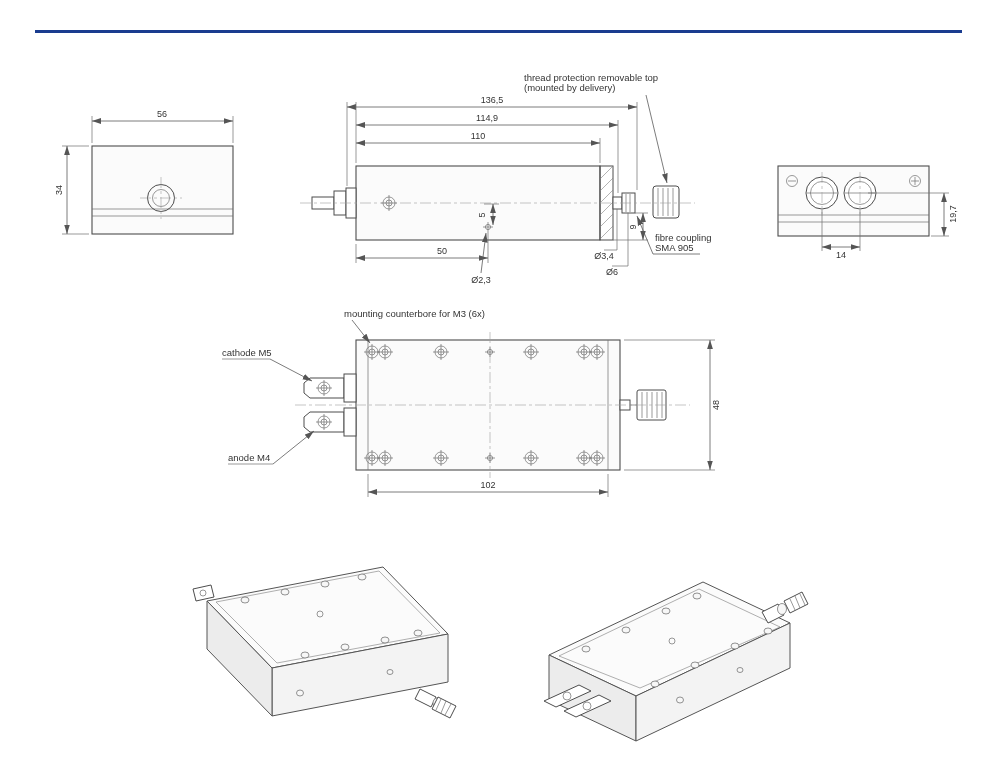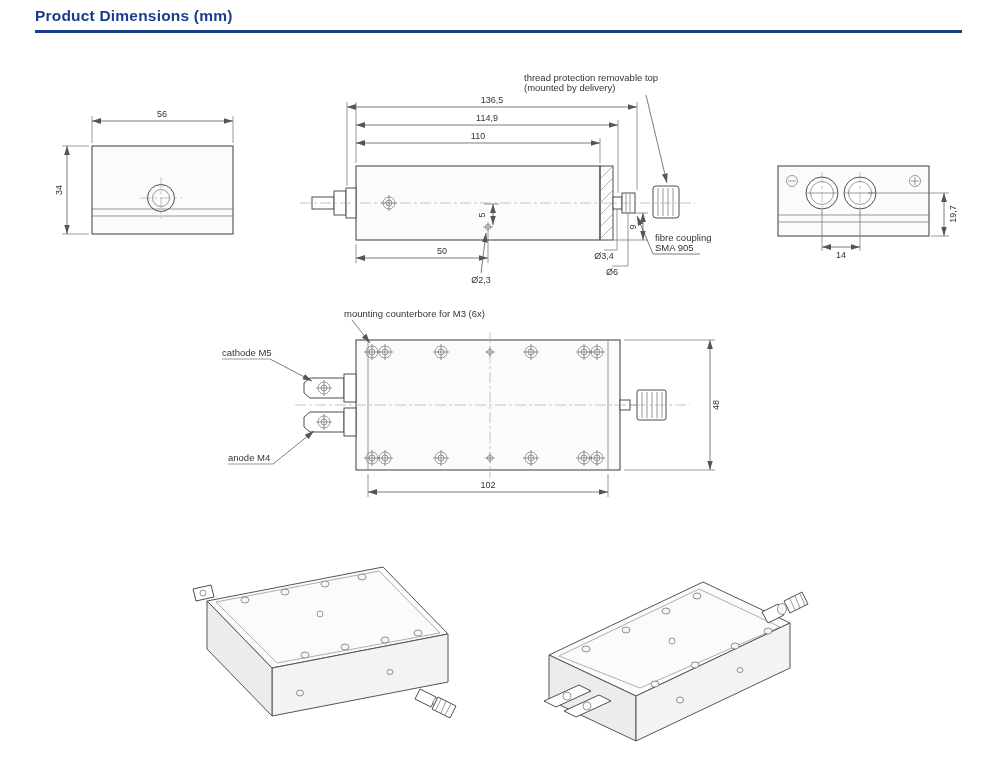--- a/index.html
+++ b/index.html
@@ -19,21 +19,20 @@
   .iso{stroke:#555;stroke-width:1;fill:#fbfbfb;}
   .isoSide{stroke:#555;stroke-width:1;fill:#f3f3f3;}
   .isoDark{stroke:#555;stroke-width:1;fill:#ececec;}
   .isothin{stroke:#7a7a7a;stroke-width:.6;fill:none;}
   .ell{stroke:#666;stroke-width:.7;fill:#f7f7f7;}
 </style>
 </head>
 <body>
 
 <div class="page">
-  <div class="page-title">Product Dimensions (mm)</div>
   <div class="title-rule"></div>
 
   <svg width="992" height="763" viewBox="0 0 992 763">
     <defs>
       <marker id="ae" refX="9.5" refY="3.5" markerWidth="10" markerHeight="7" orient="auto" markerUnits="userSpaceOnUse">
         <path d="M0,0.6 L9.5,3.5 L0,6.4 z" fill="#555"></path>
       </marker>
       <marker id="as" refX="0.5" refY="3.5" markerWidth="10" markerHeight="7" orient="auto" markerUnits="userSpaceOnUse">
         <path d="M9.5,0.6 L0.5,3.5 L9.5,6.4 z" fill="#555"></path>
       </marker>

